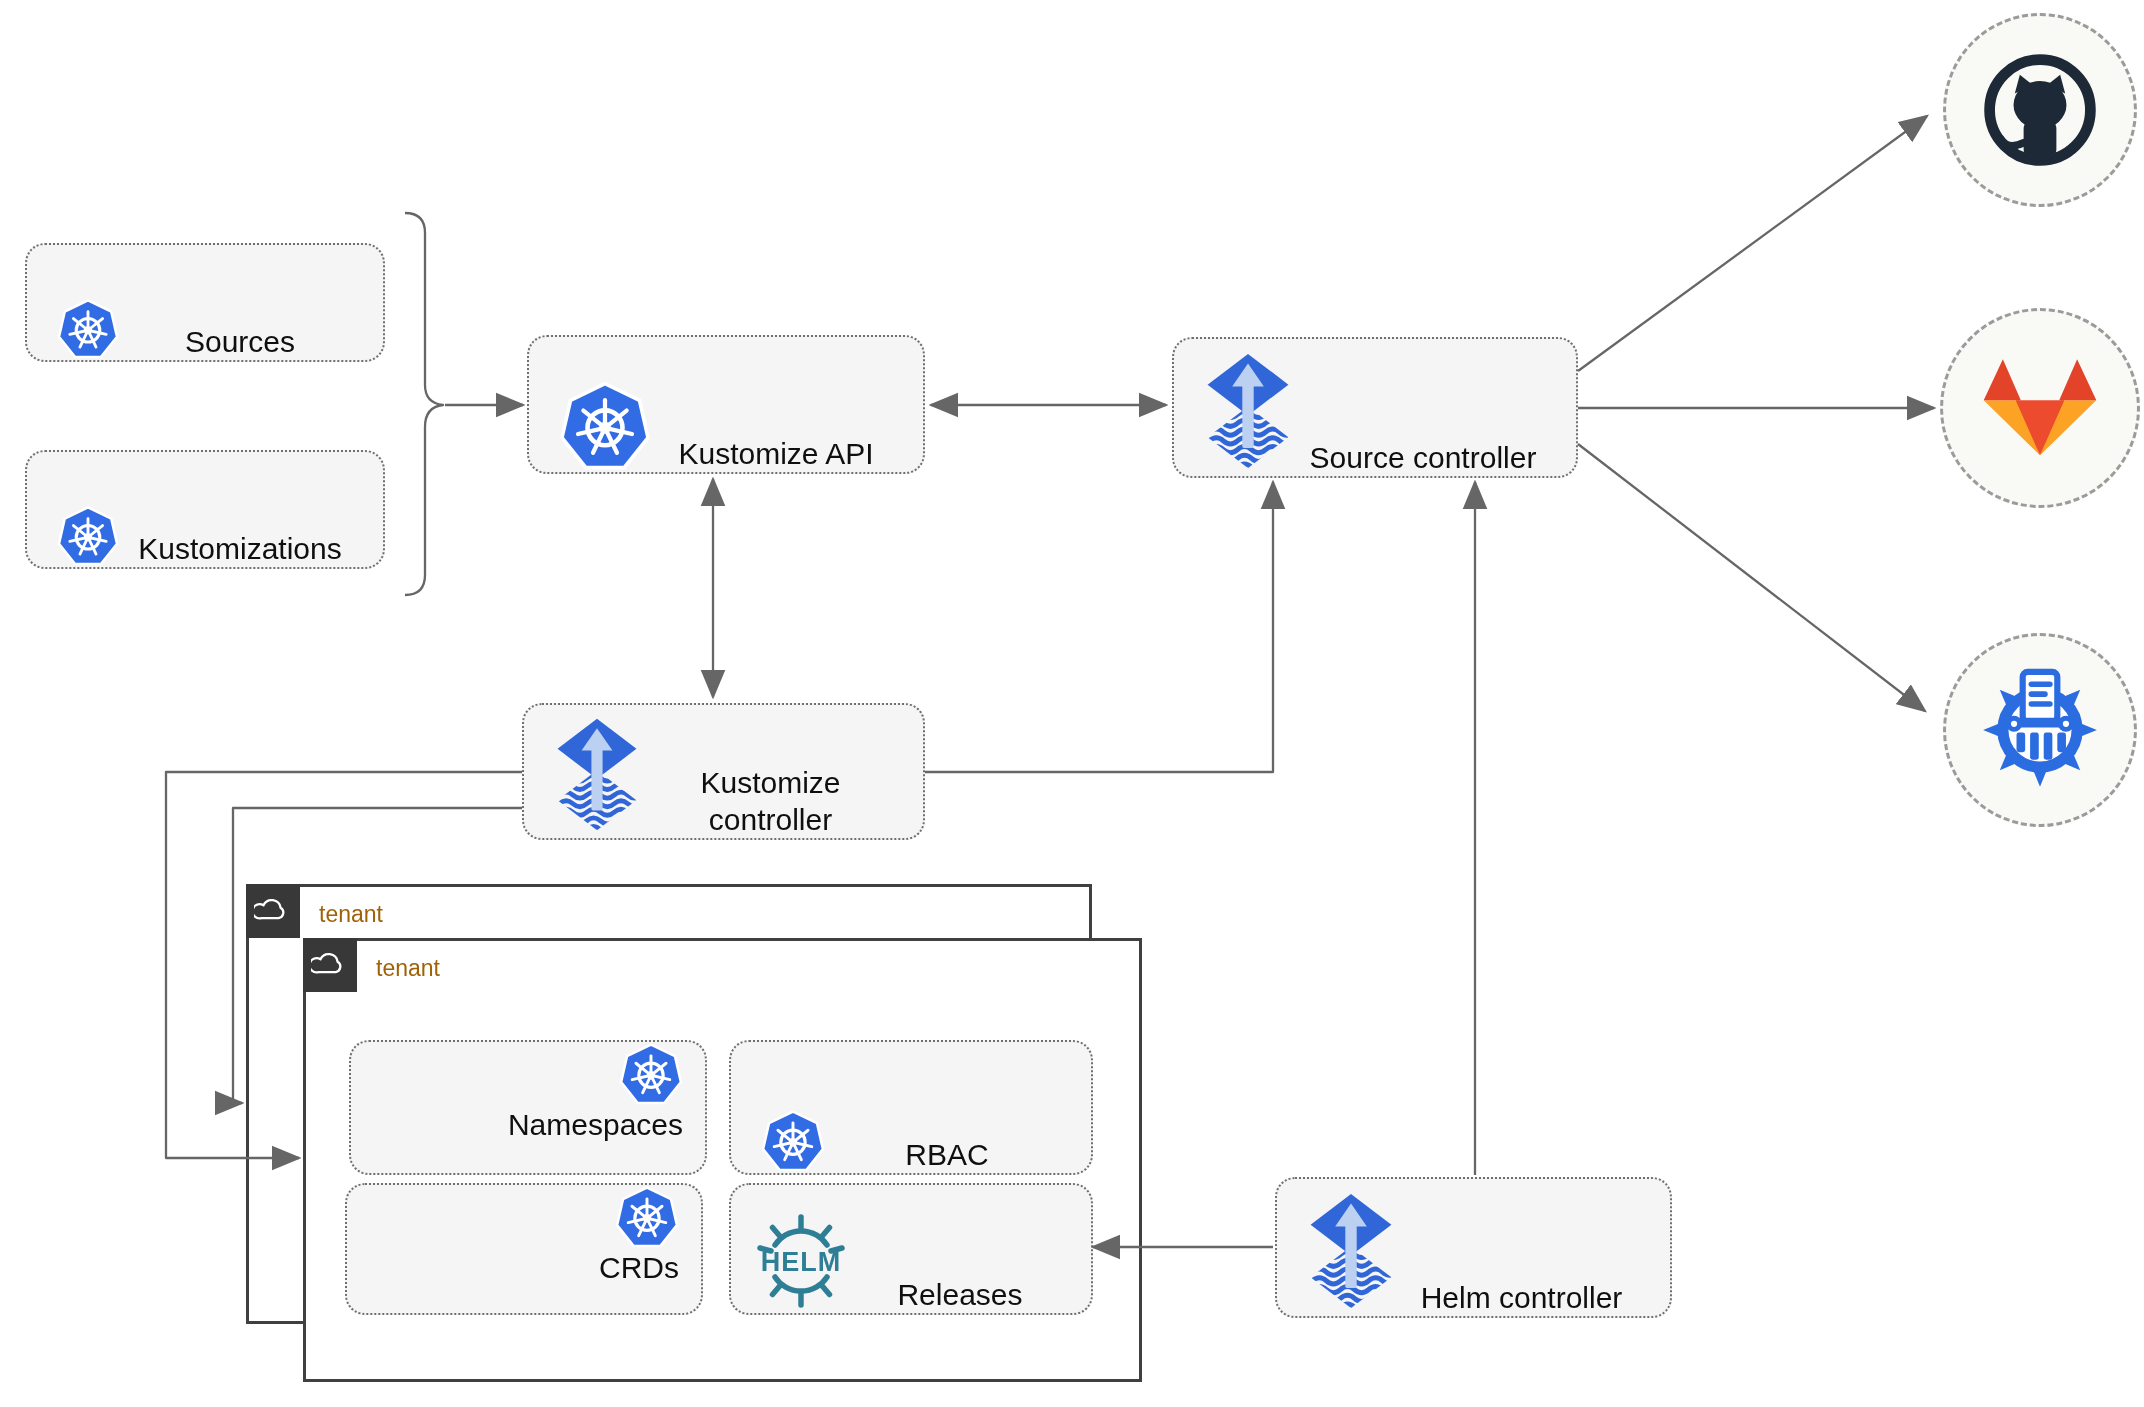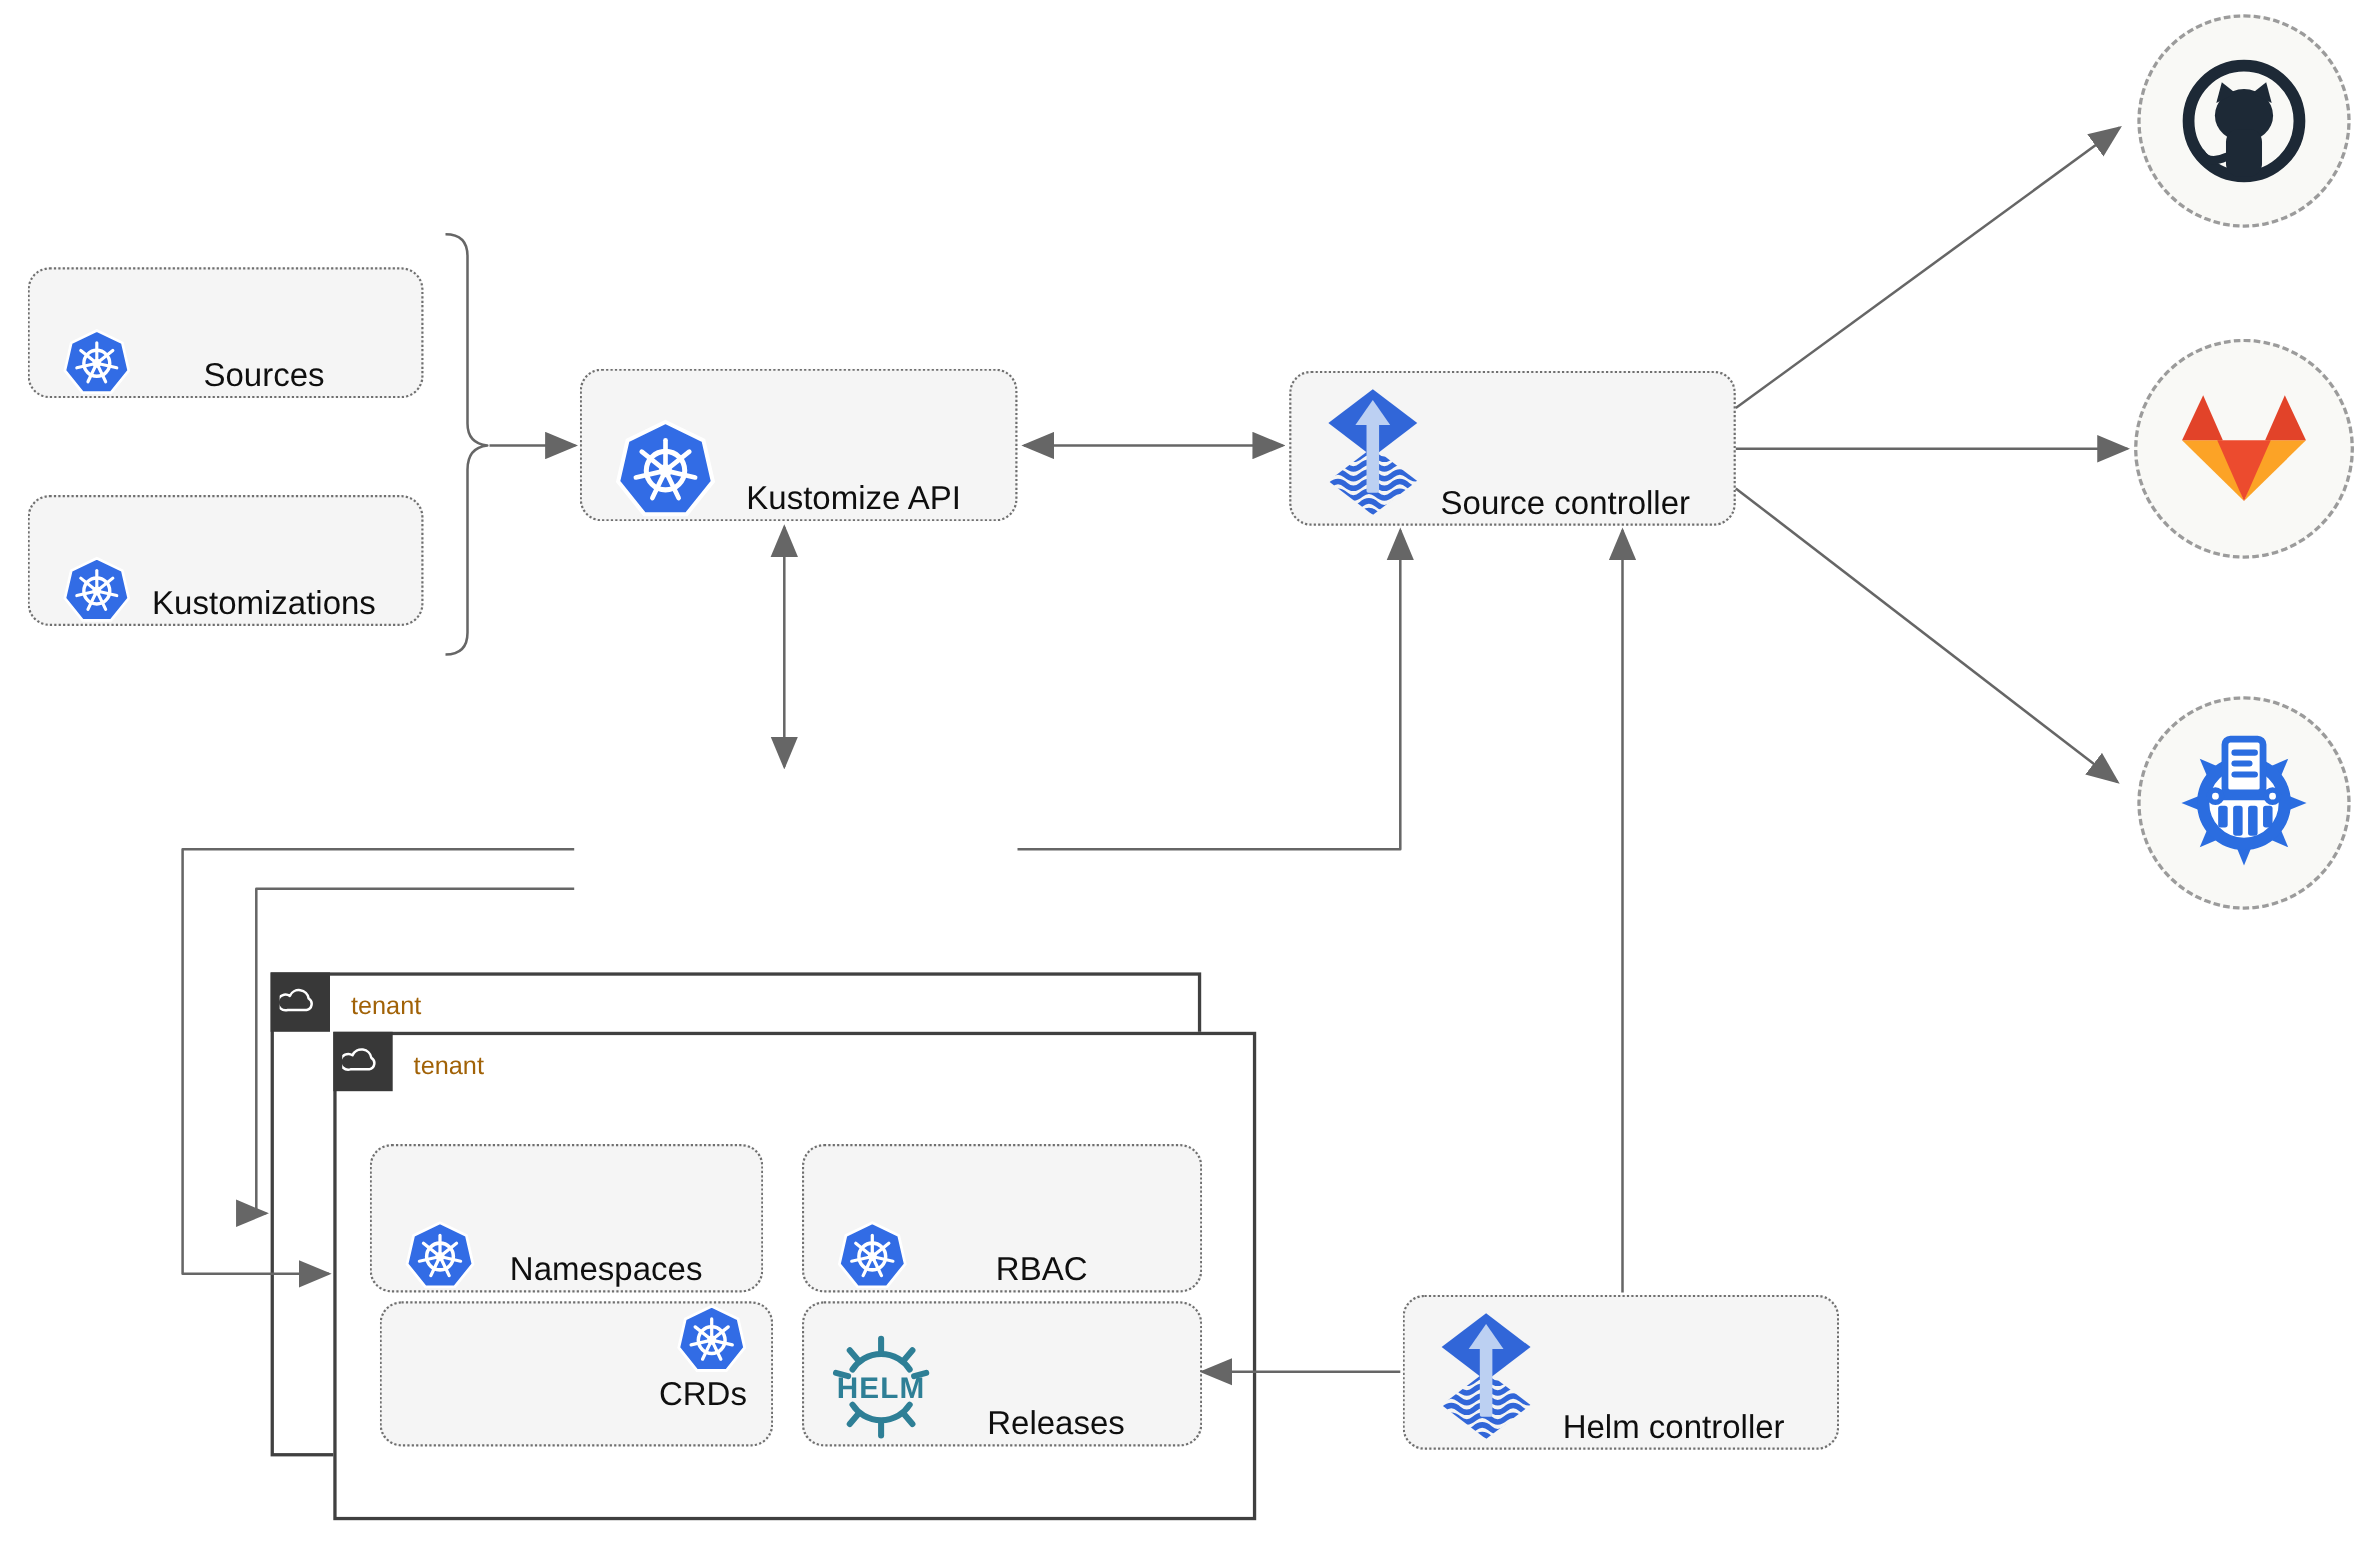--- a/index.html
+++ b/index.html
@@ -132,21 +132,21 @@
   </div>
 
   <div class="tenant" style="left:303px;top:938px;width:839px;height:444px;z-index:2;">
     <div class="badge">
       <svg width="38" height="27">
           <use href="#ic-cloud" x="0" y="0" width="38" height="27"></use>
         </svg>
     </div>
     <div class="tlabel">tenant</div>
 
-    <div class="node" style="left:30px;top:99px;width:358px;height:135px;">
+    <div class="node" style="left:43px;top:99px;width:358px;height:135px;flex-direction:column;">
       <span class="ic">
         <svg width="64" height="64">
             <use href="#ic-k8s" width="64" height="64"></use>
           </svg>
         </span>
       <span class="lbl">Namespaces</span>
     </div>
     <div class="node" style="left:423px;top:99px;width:364px;height:135px;">
       <span class="ic">
         <svg width="64" height="64">
@@ -214,20 +214,28 @@
 
   <div class="node" style="left:1172px;top:337px;width:406px;height:141px;">
     <span class="ic">
       <svg width="88" height="123">
           <use href="#ic-flux" width="88" height="123"></use>
         </svg>
       </span>
     <span class="lbl" style="max-width:230px;margin:0 auto;">Source controller</span>
   </div>
 
+  <div class="node" style="left:522px;top:703px;width:403px;height:137px;">
+    <span class="ic">
+      <svg width="86" height="120">
+          <use href="#ic-flux" width="86" height="120"></use>
+        </svg>
+      </span>
+    <span class="lbl" style="max-width:230px;margin:0 auto;">Kustomize controller</span>
+  </div>
 
   <div class="node" style="left:1275px;top:1177px;width:397px;height:141px;">
     <span class="ic">
       <svg width="88" height="123">
           <use href="#ic-flux" width="88" height="123"></use>
         </svg>
       </span>
     <span class="lbl" style="max-width:230px;margin:0 auto;">Helm controller</span>
   </div>
 

